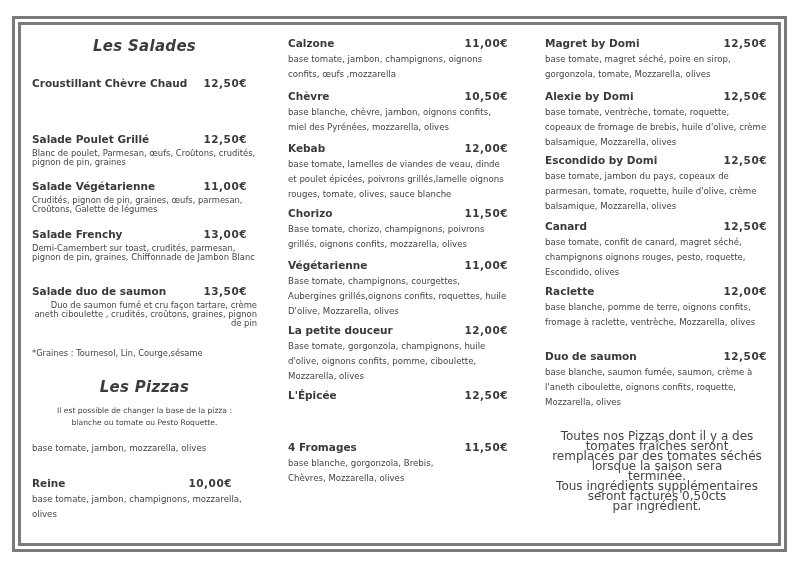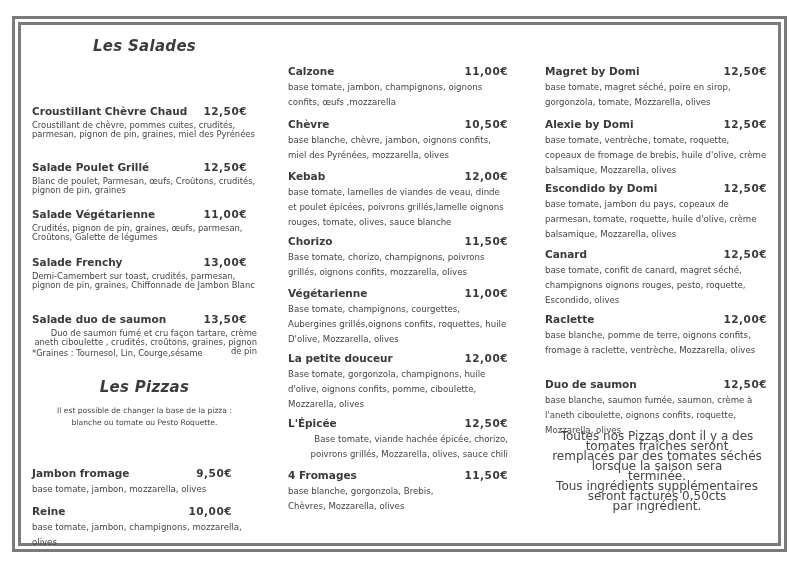--- a/index.html
+++ b/index.html
@@ -12,21 +12,21 @@
   .col { position: absolute; top: 0; }
   .col1 { left: 32px; width: 225px; }
   .col2 { left: 288px; width: 220px; }
   .col3 { left: 545px; width: 222px; }
 
   .section-title { font-family: "DejaVu Sans", sans-serif; font-style: italic; font-weight: bold;
                    font-size: 15px; color: #3c3c3c;
                    text-align: center; position: absolute; width: 225px; letter-spacing: 0.3px; }
   .item { position: absolute; width: 100%; }
   .item-head { display: flex; justify-content: space-between; font-weight: bold;
-               font-size: 10.5px; line-height: 13px; color: #3a3a3a; margin-top: 28px; }
+               font-size: 10.5px; line-height: 13px; color: #3a3a3a; }
   .item-name { white-space: nowrap; }
   .item-price { white-space: nowrap; letter-spacing: 0.5px; }
   .item-desc { font-size: 8.4px; line-height: 9px; color: #444; margin-top: 3px; }
   .col2 .item-desc, .col3 .item-desc, .pizza-col1 .item-desc { line-height: 15px; font-size: 8.6px; margin-top: 2px; }
   .col1 .item-head .item-price { margin-right: 10px; }
   .note { position: absolute; font-size: 8.3px; color: #444; }
   .pizza-note { position: absolute; font-size: 7.6px; line-height: 12px; color: #444; text-align: center; }
   .footnote { position: absolute; font-size: 12px; line-height: 10px; color: #444; text-align: center; }
 </style>
 </head>
@@ -36,21 +36,20 @@
 <div class="frame-inner"></div>
 
 <div class="col col1">
   <div class="section-title" style="top:37px;">Les Salades</div>
 
   <div class="item" style="top:77px;">
     <div class="item-head">
         <span class="item-name">Croustillant Chèvre Chaud</span>
         <span class="item-price">12,50€</span>
       </div>
-    <div class="item-desc">Croustillant de chèvre, pommes cuites, crudités, parmesan, pignon de pin, graines, miel des Pyrénées</div>
   </div>
   <div class="item" style="top:133px;">
     <div class="item-head">
         <span class="item-name">Salade Poulet Grillé</span>
         <span class="item-price">12,50€</span>
       </div>
     <div class="item-desc">Blanc de poulet, Parmesan, œufs, Croûtons, crudités, pignon de pin, graines</div>
   </div>
   <div class="item" style="top:180px;">
     <div class="item-head">
@@ -76,24 +75,20 @@
   <div class="note" style="top:348px; left:0;">*Graines : Tournesol, Lin, Courge,sésame</div>
 
   <div class="section-title" style="top:378px;">Les Pizzas</div>
   <div class="pizza-note" style="top:405px; left:0; width:225px;">
     <div>Il est possible de changer la base de la pizza :</div>
     <div>blanche ou tomate ou Pesto Roquette.</div>
   </div>
 
   <div class="pizza-col1" style="position:absolute; top:439px; left:0; width:210px;">
     <div class="item" style="top:0;">
-      <div class="item-head">
-          <span class="item-name">Jambon fromage</span>
-          <span class="item-price">9,50€</span>
-        </div>
       <div class="item-desc">base tomate, jambon, mozzarella, olives</div>
     </div>
     <div class="item" style="top:38px;">
       <div class="item-head">
           <span class="item-name">Reine</span>
           <span class="item-price">10,00€</span>
         </div>
       <div class="item-desc">base tomate, jambon, champignons, mozzarella, olives</div>
     </div>
   </div>
@@ -140,21 +135,20 @@
         <span class="item-name">La petite douceur</span>
         <span class="item-price">12,00€</span>
       </div>
     <div class="item-desc">Base tomate, gorgonzola, champignons, huile d'olive, oignons confits, pomme, ciboulette, Mozzarella, olives</div>
   </div>
   <div class="item" style="top:389px;text-align:right;">
     <div class="item-head">
         <span class="item-name">L'Épicée</span>
         <span class="item-price">12,50€</span>
       </div>
-    <div class="item-desc">Base tomate, viande hachée épicée, chorizo, poivrons grillés, Mozzarella, olives, sauce chili</div>
   </div>
   <div class="item" style="top:441px;">
     <div class="item-head">
         <span class="item-name">4 Fromages</span>
         <span class="item-price">11,50€</span>
       </div>
     <div class="item-desc" style="width:160px;">base blanche, gorgonzola, Brebis, Chèvres, Mozzarella, olives</div>
   </div>
 </div>
 

